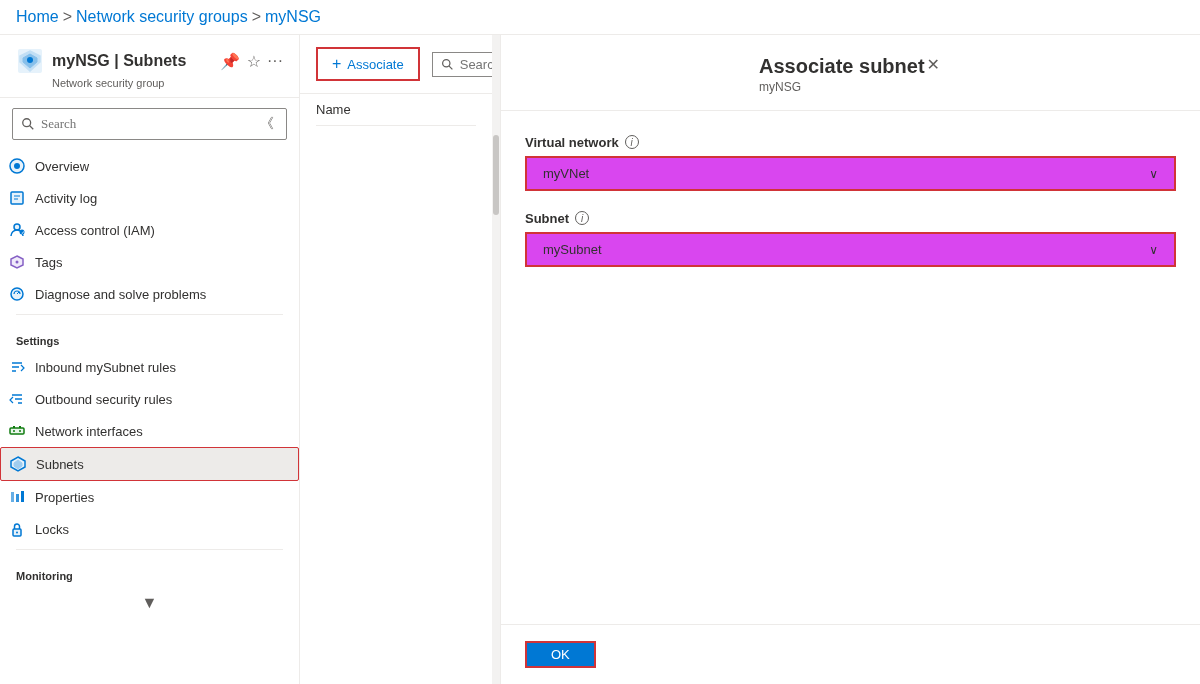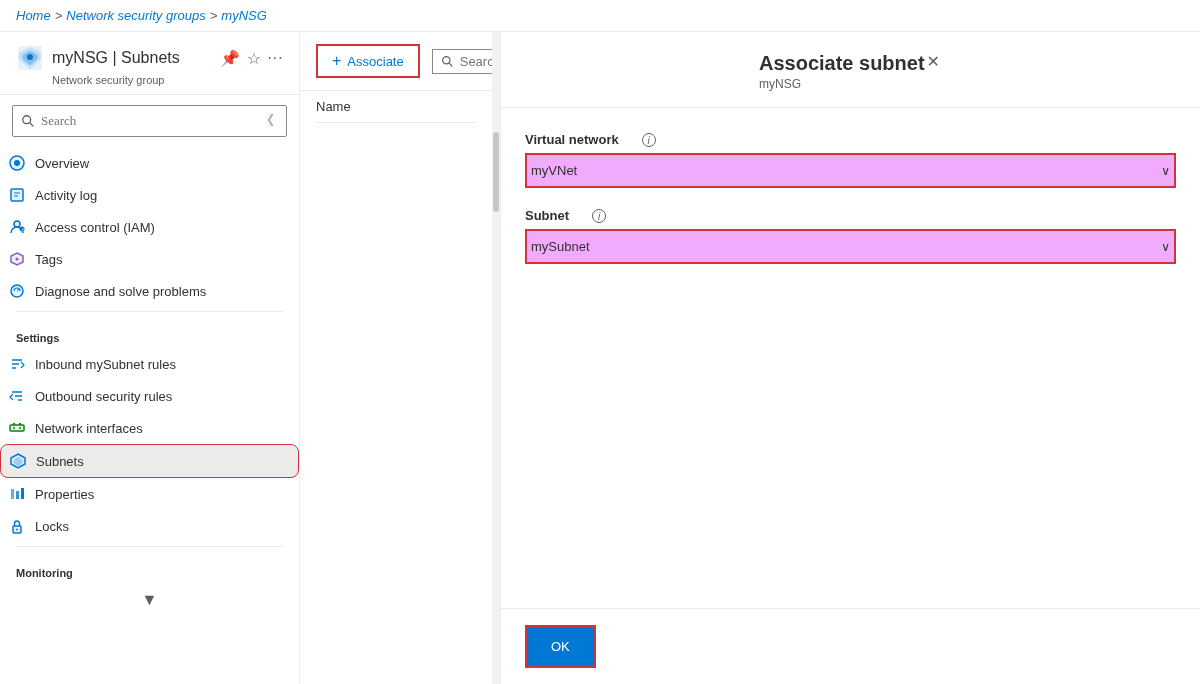--- a/index.html
+++ b/index.html
@@ -2,27 +2,26 @@
 <html><head>
   <meta charset="utf-8">
   <style>
     * { box-sizing: border-box; margin: 0; padding: 0; font-family: 'Segoe UI', Arial, sans-serif; }
     body { background: #f3f2f1; font-size: 13px; color: #323130; width: 1200px; height: 684px; overflow: hidden; display: flex; flex-direction: column; }
 
     
     .breadcrumb {
       background: #fff;
       padding: 8px 16px;
-      font-size: 13px;
+      font-size: 16px;
       color: #0078d4;
       display: flex;
       align-items: center;
       gap: 4px;
       border-bottom: 1px solid #edebe9;
-      font-style: italic;
     }
     .breadcrumb span { color: #605e5c; }
     .breadcrumb a { color: #0078d4; text-decoration: none; }
 
     
     .main-layout {
       display: flex;
       flex: 1;
       overflow: hidden;
     }
@@ -51,21 +50,21 @@
     }
 
     .nsg-icon {
       width: 28px;
       height: 28px;
       flex-shrink: 0;
     }
 
     .sidebar-title {
       font-size: 16px;
-      font-weight: 400;
+      font-weight: 700;
       color: #323130;
     }
 
     .sidebar-title-icons {
       display: flex;
       align-items: center;
       gap: 6px;
       margin-left: auto;
     }
 
@@ -272,22 +271,22 @@
     .form-group {
       margin-bottom: 20px;
     }
 
     .form-label {
       font-size: 13px;
       font-weight: 600;
       color: #323130;
       margin-bottom: 6px;
       display: flex;
-      align-items: flex-end;
-      gap: 23px;
+      align-items: flex-start;
+      gap: 6px;
     }
 
     .info-icon {
       width: 14px;
       height: 14px;
       border-radius: 50%;
       border: 1px solid #605e5c;
       display: inline-flex;
       align-items: center;
       justify-content: center;
@@ -295,41 +294,41 @@
       color: #605e5c;
       font-style: italic;
       font-weight: 400;
     }
 
     .dropdown {
       display: flex;
       align-items: center;
       justify-content: space-between;
       border: 2px solid #d13438;
-      padding: 8px 4px;
-      background: #f0abfc;
+      padding: 8px 16px;
+      background: #d946ef;
       cursor: pointer;
       font-size: 13px;
       color: #323130;
     }
 
     .dropdown-chevron {
       font-size: 12px;
       color: #323130;
     }
 
     .panel-footer {
       padding: 16px 24px;
       border-top: 1px solid #edebe9;
       display: flex;
       gap: 8px;
     }
 
     .ok-btn {
-      padding: 12px 24px;
+      padding: 4px 24px;
       background: #0078d4;
       color: #fff;
       border: 2px solid #d13438;
       font-size: 13px;
       cursor: pointer;
       font-weight: 500;
     }
     .icon-shield { color: #0078d4; }
 
     
@@ -464,21 +463,21 @@
           <rect x="1" y="5" width="14" height="6" rx="1" stroke="#107c10" stroke-width="1.5" fill="#e9f6ea"></rect>
           <rect x="4" y="3" width="2" height="2" fill="#107c10"></rect>
           <rect x="10" y="3" width="2" height="2" fill="#107c10"></rect>
           <circle cx="5" cy="8" r="1" fill="#107c10"></circle>
           <circle cx="11" cy="8" r="1" fill="#107c10"></circle>
         </svg>
       </span>
       <span>Network interfaces</span>
     </div>
 
-    <div class="nav-item active" style="border: 1px solid #d13438; border-radius: 8px;">
+    <div class="nav-item active" style="border: 1px solid #d13438; border-radius: 2px;">
       <span class="nav-icon">
         <svg width="16" height="16" viewBox="0 0 16 16" fill="none">
           <polygon points="8,1 15,5 15,11 8,15 1,11 1,5" stroke="#0078d4" stroke-width="1.5" fill="#e6f2fb"></polygon>
           <polygon points="8,4 12,7 12,10 8,13 4,10 4,7" stroke="#0078d4" stroke-width="1" fill="#0078d4" opacity="0.3"></polygon>
         </svg>
       </span>
       <span>Subnets</span>
     </div>
 
     <div class="nav-item">

